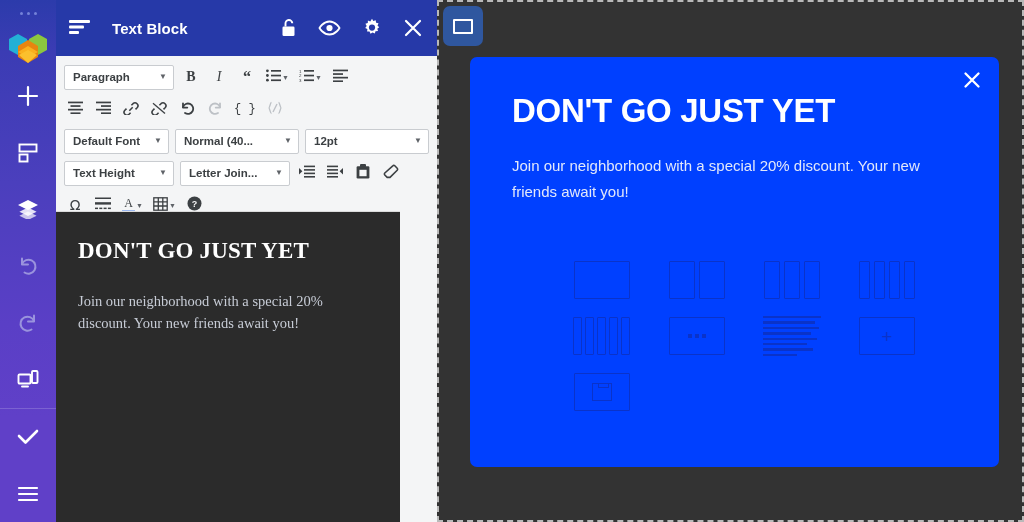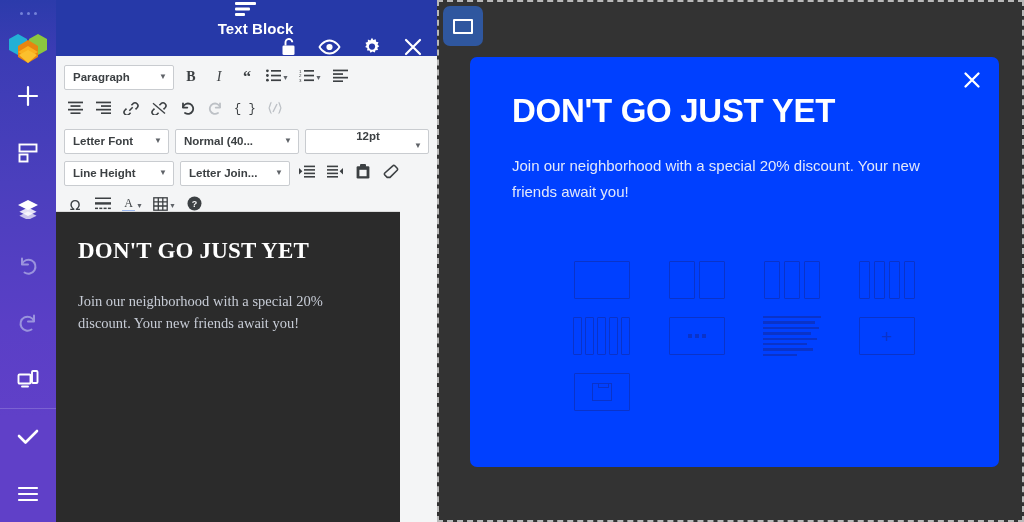--- a/index.html
+++ b/index.html
@@ -29,21 +29,21 @@
   .sb-sep { width: 56px; height: 1px; background: rgba(255,255,255,.18); }
   .sb-item svg { display: block; }
 
   
   #editor {
     position: absolute; left: 56px; top: 0; width: 381px; height: 522px;
     background: #f4f5f6;
   }
   #ed-header {
     height: 56px; background: #2639a8; display: flex; align-items: center;
-    padding: 0 14px 0 12px; color: #fff; flex-direction: column;
+    padding: 0 14px 0 12px; color: #fff;
   }
   #ed-title {
     font-size: 15px; font-weight: bold; letter-spacing: .1px; margin-left: 20px;
     color: #ffffff; white-space: nowrap;
   }
   #ed-header-actions { margin-left: auto; display: flex; align-items: center; gap: 21px; }
   .hdr-icon { color: #fff; display: flex; align-items: center; justify-content: center; }
 
   #toolbar {
     background: #f4f5f6; padding: 8px 8px 6px 8px;
@@ -57,21 +57,21 @@
     display: flex; align-items: center; padding: 0 6px 0 8px;
     font-size: 11.5px; color: #3c4043; position: relative;
   }
   .sel span.lbl { white-space: nowrap; overflow: hidden; text-overflow: ellipsis; font-weight: bold; }
   .sel .car {
     margin-left: auto; padding-left: 10px; font-size: 8px; color: #5f6368; line-height: 1;
   }
   .sel.w-para { width: 110px; }
   .sel.w-font { width: 110px; }
   .sel.w-norm { width: 130px; }
-  .sel.w-size { width: 130px; flex-direction: column; }
+  .sel.w-size { width: 130px; }
   .sel.w-lh  { width: 110px; }
   .sel.w-ls  { width: 110px; }
 
   .tbtn {
     min-width: 22px; height: 24px; display: flex; align-items: center; justify-content: center;
     color: #3c4043; font-size: 14px; padding: 0 2px;
   }
   .tbtn.dis { color: #bdc1c6; }
   .tbtn b { font-weight: bold; font-size: 14px; font-family: "Liberation Serif", serif;}
   .tbtn i.it { font-style: italic; font-size: 14px; font-family: "Liberation Serif", serif; }
@@ -413,36 +413,36 @@
               <path d="M4.5 1.5C3 1.5 3 7 1.6 7 3 7 3 12.5 4.5 12.5"></path>
               <path d="M11.5 1.5C13 1.5 13 7 14.4 7 13 7 13 12.5 11.5 12.5"></path>
               <path d="M10 3 6 11"></path>
             </svg>
           </span>
         </div>
       </div>
 
       <div class="tb-row">
         <div class="sel w-font">
-          <span class="lbl">Letter Font</span>
+          <span class="lbl">Default Font</span>
           <span class="car">▼</span>
         </div>
         <div class="sel w-norm">
           <span class="lbl">Normal (40...</span>
           <span class="car">▼</span>
         </div>
         <div class="sel w-size">
           <span class="lbl">12pt</span>
           <span class="car">▼</span>
         </div>
       </div>
 
       <div class="tb-row">
         <div class="sel w-lh">
-          <span class="lbl">Line Height</span>
+          <span class="lbl">Text Height</span>
           <span class="car">▼</span>
         </div>
         <div class="sel w-ls">
           <span class="lbl">Letter Join...</span>
           <span class="car">▼</span>
         </div>
         <div class="tbtn">
           <span>
             <svg width="16" height="13" viewBox="0 0 16 13" fill="currentColor">
               <rect x="5" y="0.6" width="11" height="1.6"></rect>

